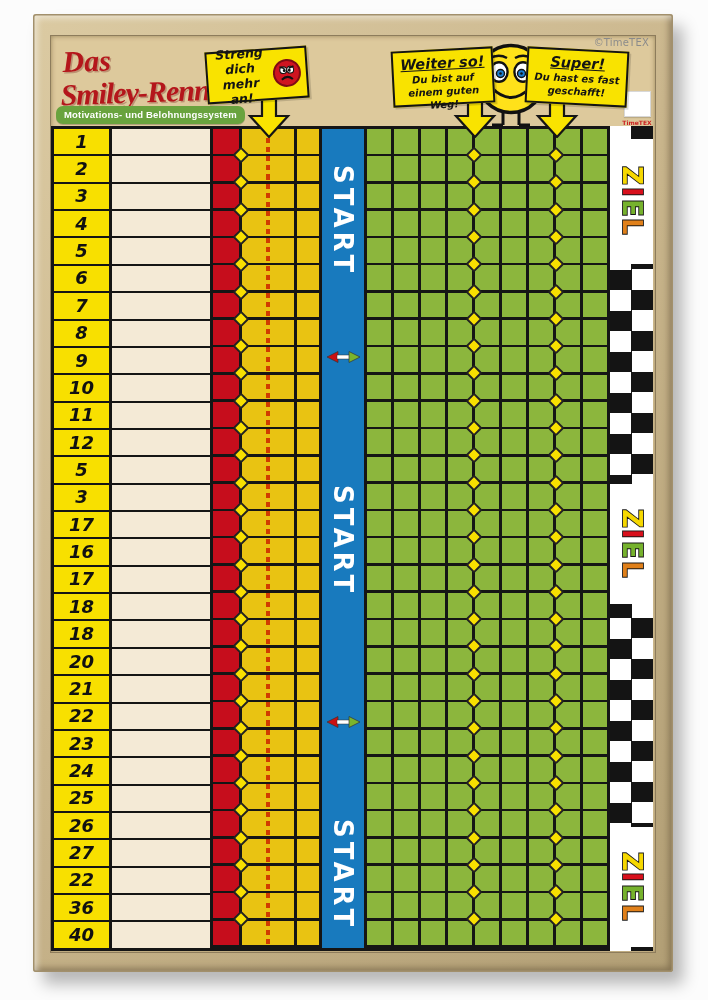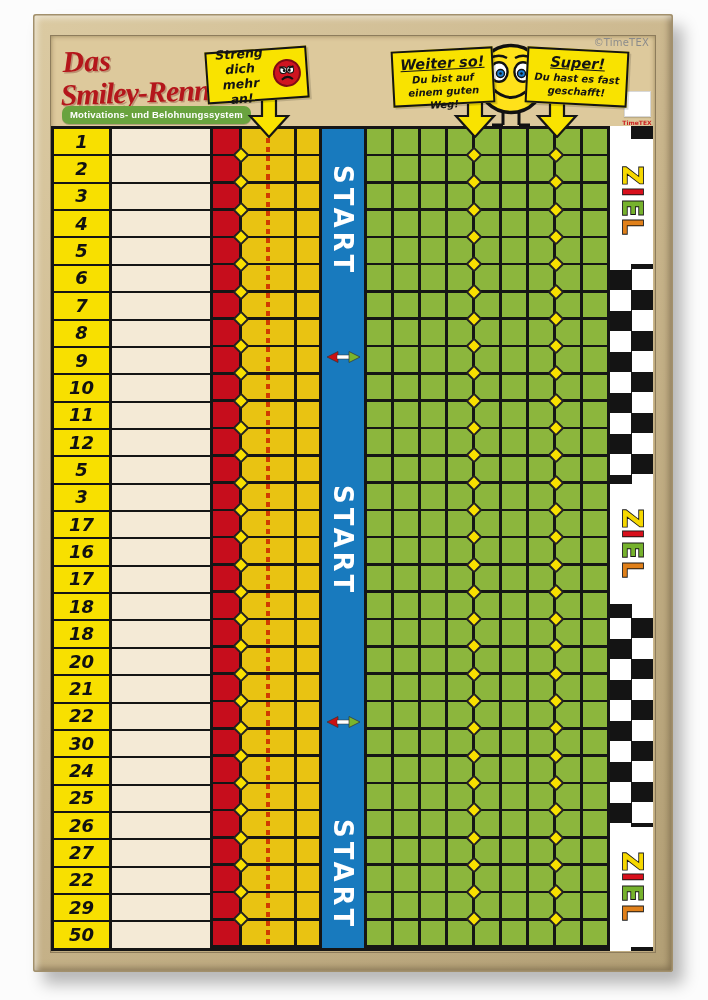--- a/index.html
+++ b/index.html
@@ -28,21 +28,21 @@
   
   .copyright { position:absolute; top:1px; right:6px; font-size:10px; color:#8b8b8b; letter-spacing:.2px; }
 
   .title { position:absolute; left:9px; top:10px; color:#b4161b;
            font-family:"Liberation Serif", serif; font-style:italic; font-weight:bold;
            transform:rotate(-2deg); text-shadow:1.5px 1.5px 0 rgba(110,15,15,.3); }
   .title .t1 { font-size:30px; line-height:26px; margin-left:3px; }
   .title .t2 { font-size:30px; line-height:30px; letter-spacing:-1px; white-space:nowrap; }
   .title sup { font-size:11px; font-style:normal; }
 
-  .subtitle { position:absolute; left:11px; top:70px; background:#69a33e; color:#fff;
+  .subtitle { position:absolute; left:5px; top:70px; background:#69a33e; color:#fff;
               font-family:"Liberation Sans", sans-serif; font-weight:bold; font-size:9.5px;
               padding:3px 8px 3.5px; border-radius:7px; letter-spacing:.2px;
               box-shadow:0 1px 0 rgba(0,0,0,.2); }
 
   .bubble { position:absolute; background:#f9e300; border:2.5px solid #141414; color:#141414;
             font-weight:bold; font-style:italic; text-align:center; z-index:4;
             box-shadow:2px 2px 0 rgba(0,0,0,.15); }
   .b1 { left:155px; top:13px; width:102px; height:52px; transform:rotate(-4deg);
         display:flex; align-items:center; gap:3px; padding:3px 4px; }
   .b1 .b1-lines { flex:1; font-size:12.5px; line-height:1.2; }
@@ -207,28 +207,28 @@
             <div class="num-cell">5</div>
             <div class="num-cell">3</div>
             <div class="num-cell">17</div>
             <div class="num-cell">16</div>
             <div class="num-cell">17</div>
             <div class="num-cell">18</div>
             <div class="num-cell">18</div>
             <div class="num-cell">20</div>
             <div class="num-cell">21</div>
             <div class="num-cell">22</div>
-            <div class="num-cell">30</div>
+            <div class="num-cell">23</div>
             <div class="num-cell">24</div>
             <div class="num-cell">25</div>
             <div class="num-cell">26</div>
             <div class="num-cell">27</div>
             <div class="num-cell">22</div>
-            <div class="num-cell">29</div>
-            <div class="num-cell">50</div>
+            <div class="num-cell">36</div>
+            <div class="num-cell">40</div>
           </div>
         <div class="col col-names" id="col-names">
             <div class="name-cell"></div>
             <div class="name-cell"></div>
             <div class="name-cell"></div>
             <div class="name-cell"></div>
             <div class="name-cell"></div>
             <div class="name-cell"></div>
             <div class="name-cell"></div>
             <div class="name-cell"></div>

